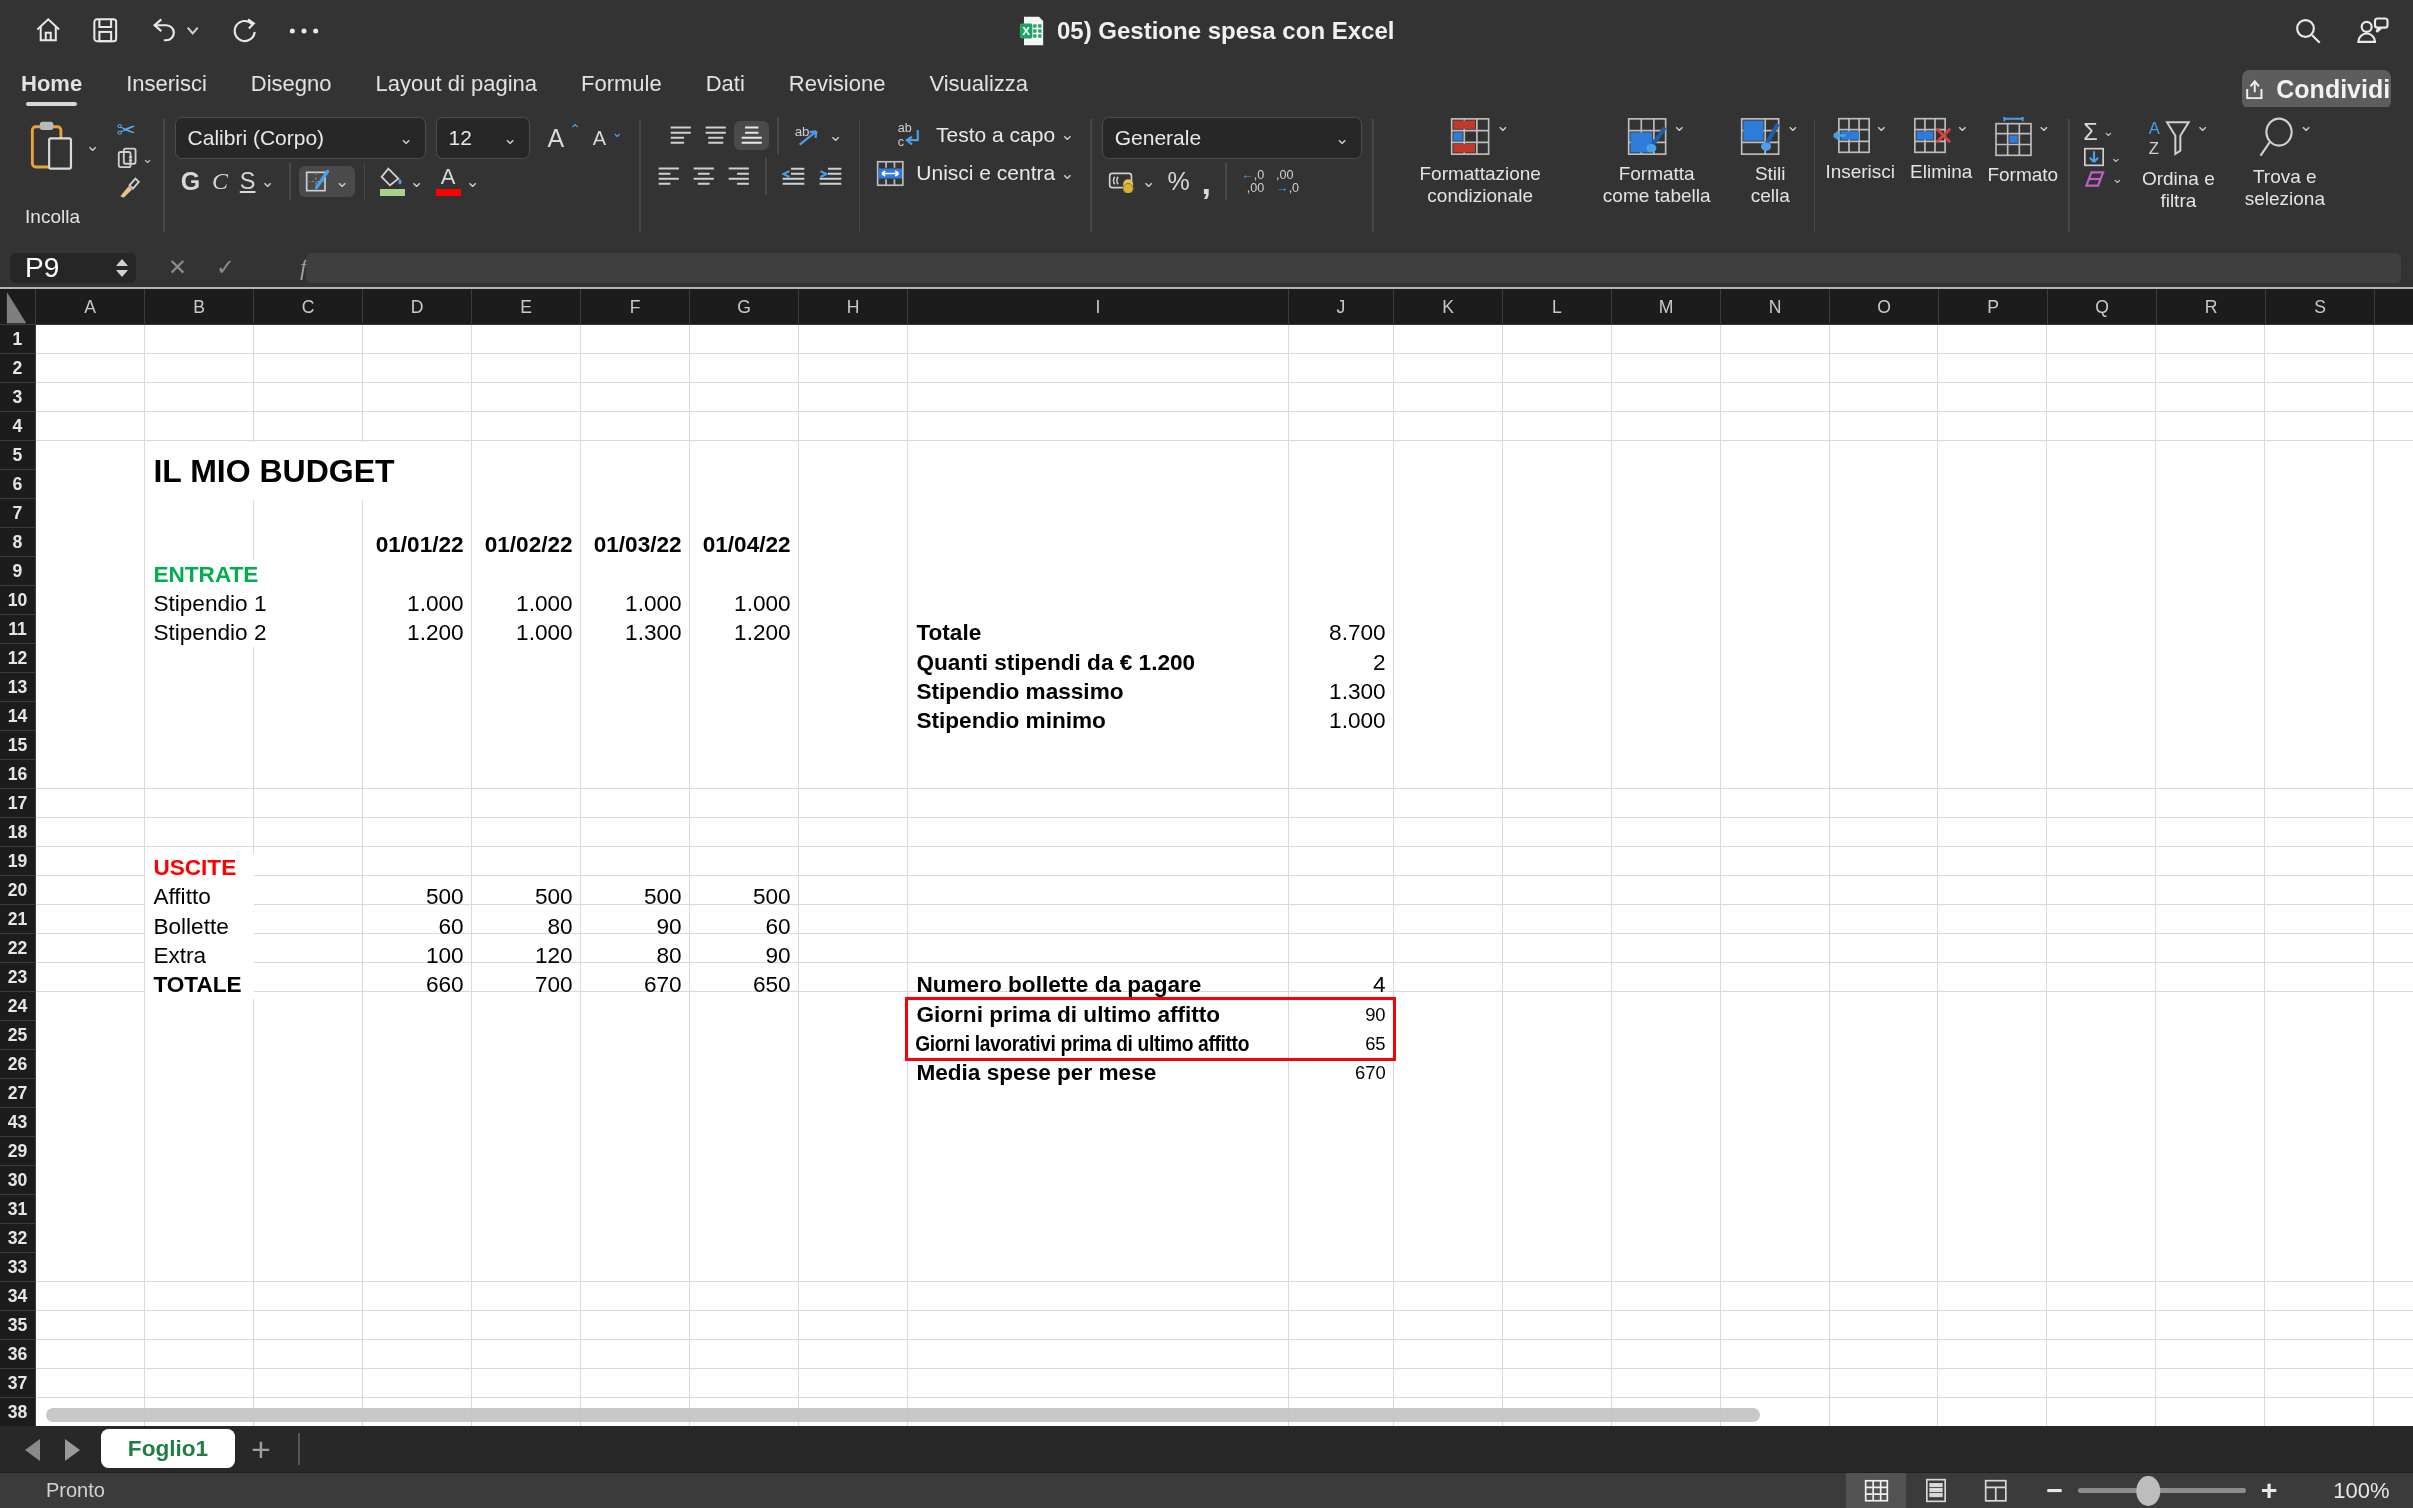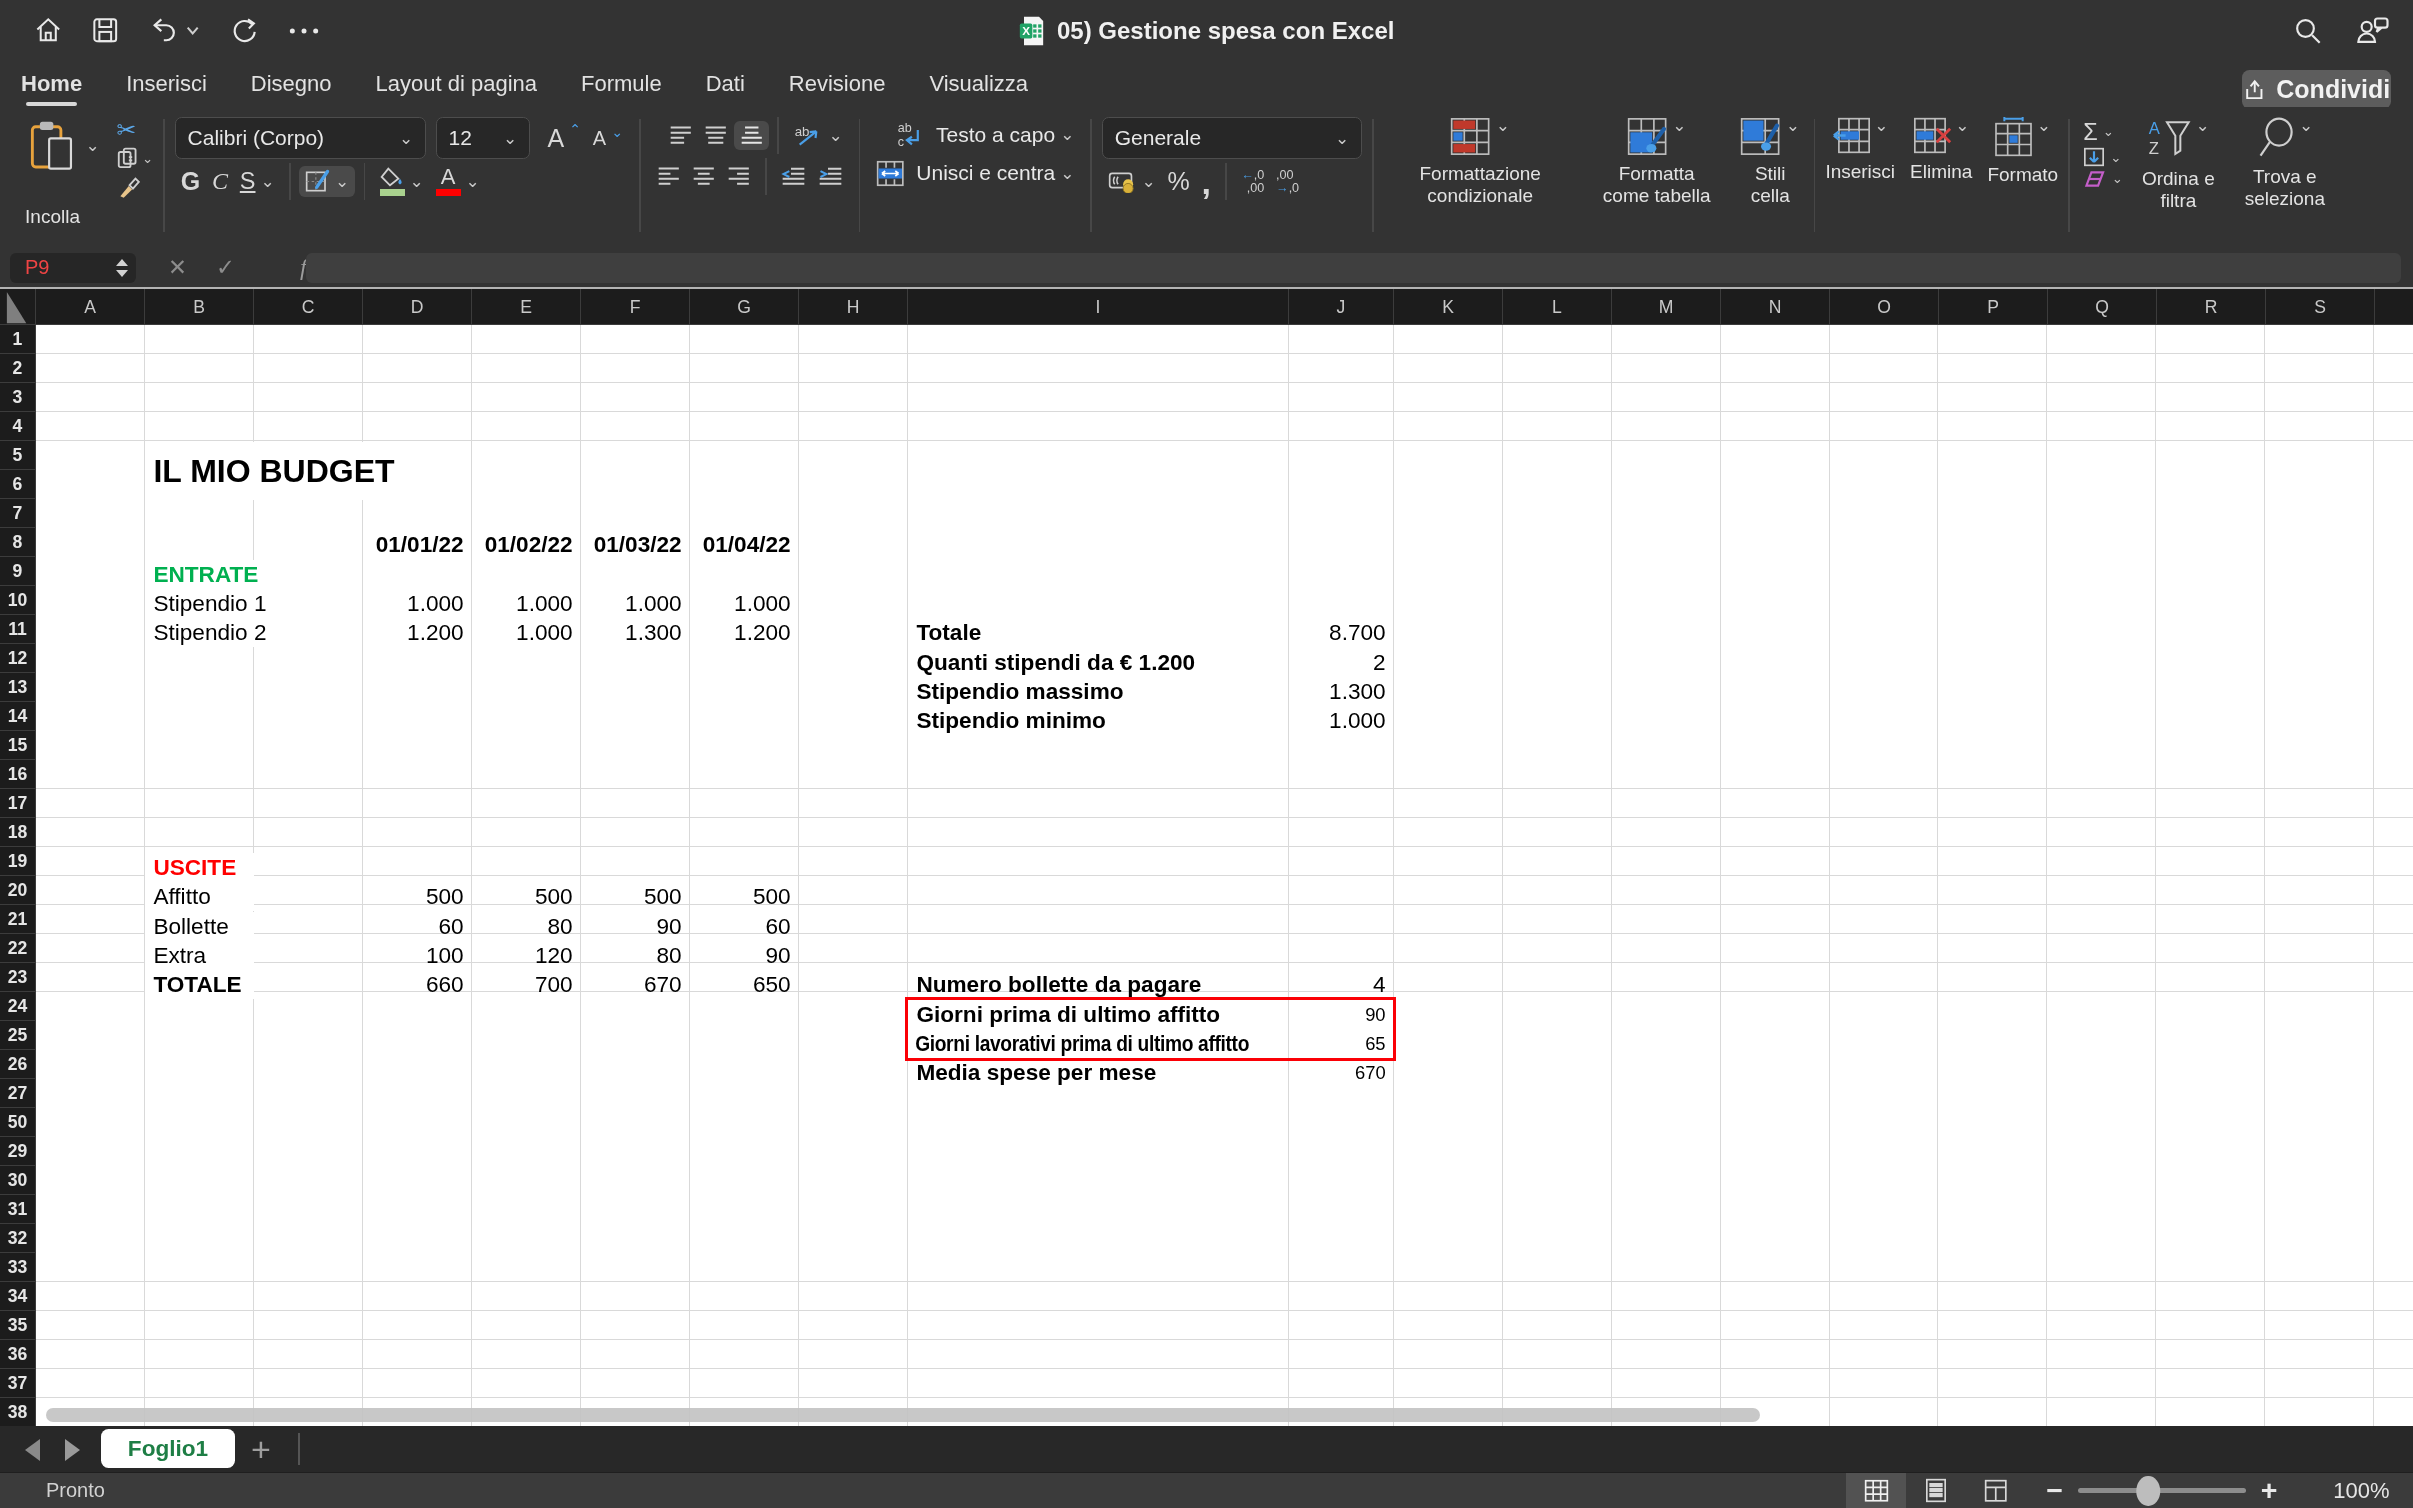--- a/index.html
+++ b/index.html
@@ -40,21 +40,21 @@
              color:#e8e8e8; font-size:21px; padding:0 11.7px; justify-content:space-between; }
   .glyph { color:#d8d8d8; }
   .icolabel { display:flex; flex-direction:column; align-items:center; }
   .iconrow { display:flex; align-items:flex-start; gap:3.4px; }
   .bar-swatch { display:block; width:25px; height:6.7px; margin-top:1.7px; }
 
   
   .formulabar { position:absolute; left:0; top:247px; width:2413px; height:42px; background:#333333; border-bottom:2.5px solid #b3b3b3; }
   .namebox { position:absolute; left:10px; top:5.9px; width:126px; height:30px; background:#262626; border-radius:5.9px;
              display:flex; align-items:center; justify-content:space-between; padding:0 8.4px 0 15px; }
-  .namebox span { color:#ef4444; font-size:20px; }
+  .namebox span { color:#ffffff; font-size:28px; }
   .spinner { display:flex; flex-direction:column; gap:3.4px; }
   .spinner i { width:0; height:0; border-left:6.7px solid transparent; border-right:6.7px solid transparent; }
   .spin-up { border-bottom:7.5px solid #d2d2d2; }
   .spin-dn { border-top:7.5px solid #d2d2d2; }
   .fbtn { position:absolute; top:5.9px; height:30px; display:flex; align-items:center; color:#8d8d8d; font-size:22.6px; }
   .fx { font-family:"Liberation Serif", serif; font-style:italic; font-size:24px; color:#9c9c9c; }
   .fml-field { position:absolute; left:306px; top:5.9px; width:2095px; height:30px; background:#3f3f3f; border-radius:5.9px; }
 
   
   .grid { position:absolute; left:0; top:289px; width:2413px; height:1137px; background:#ffffff; overflow:hidden; }
@@ -614,21 +614,21 @@
       <div class="rowheader">18</div>
       <div class="rowheader">19</div>
       <div class="rowheader">20</div>
       <div class="rowheader">21</div>
       <div class="rowheader">22</div>
       <div class="rowheader">23</div>
       <div class="rowheader">24</div>
       <div class="rowheader">25</div>
       <div class="rowheader">26</div>
       <div class="rowheader">27</div>
-      <div class="rowheader">50</div>
+      <div class="rowheader">43</div>
       <div class="rowheader">29</div>
       <div class="rowheader">30</div>
       <div class="rowheader">31</div>
       <div class="rowheader">32</div>
       <div class="rowheader">33</div>
       <div class="rowheader">34</div>
       <div class="rowheader">35</div>
       <div class="rowheader">36</div>
       <div class="rowheader">37</div>
       <div class="rowheader">38</div>

